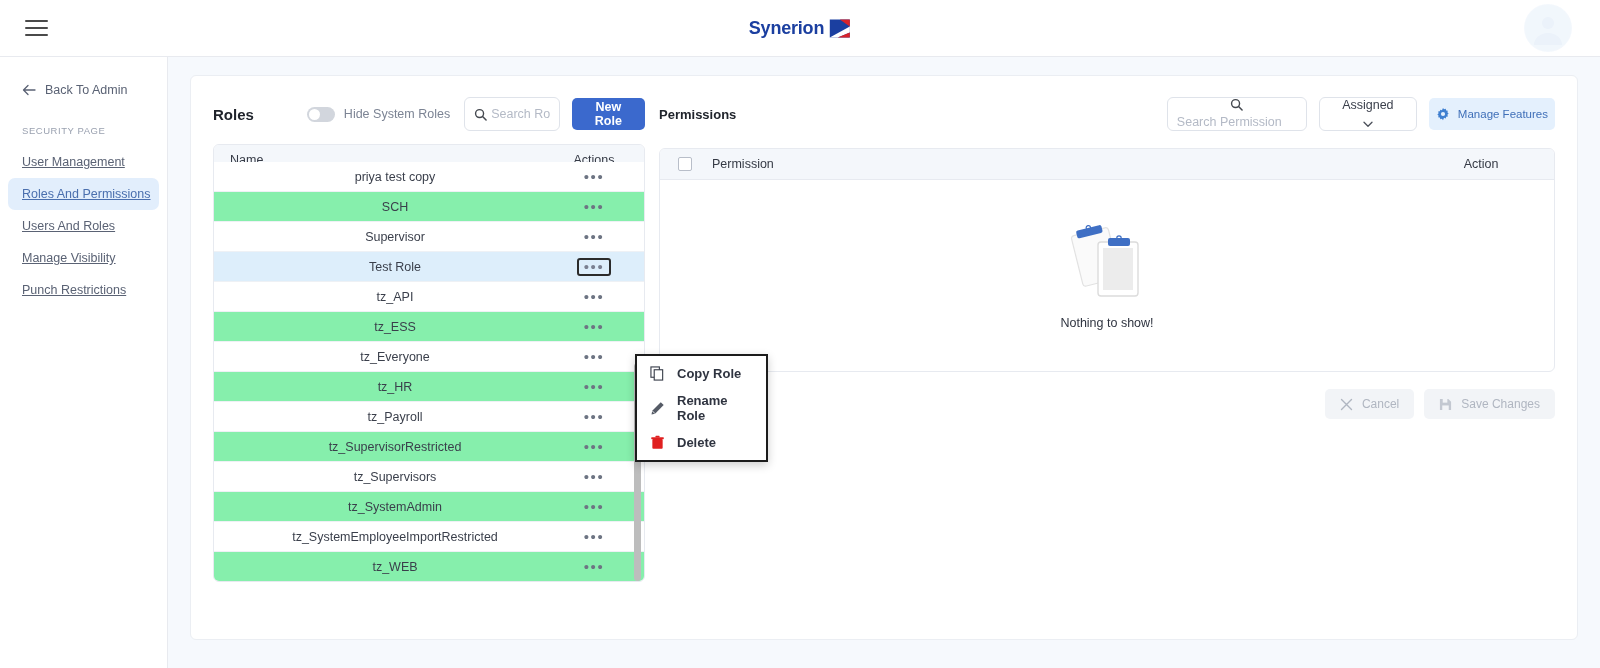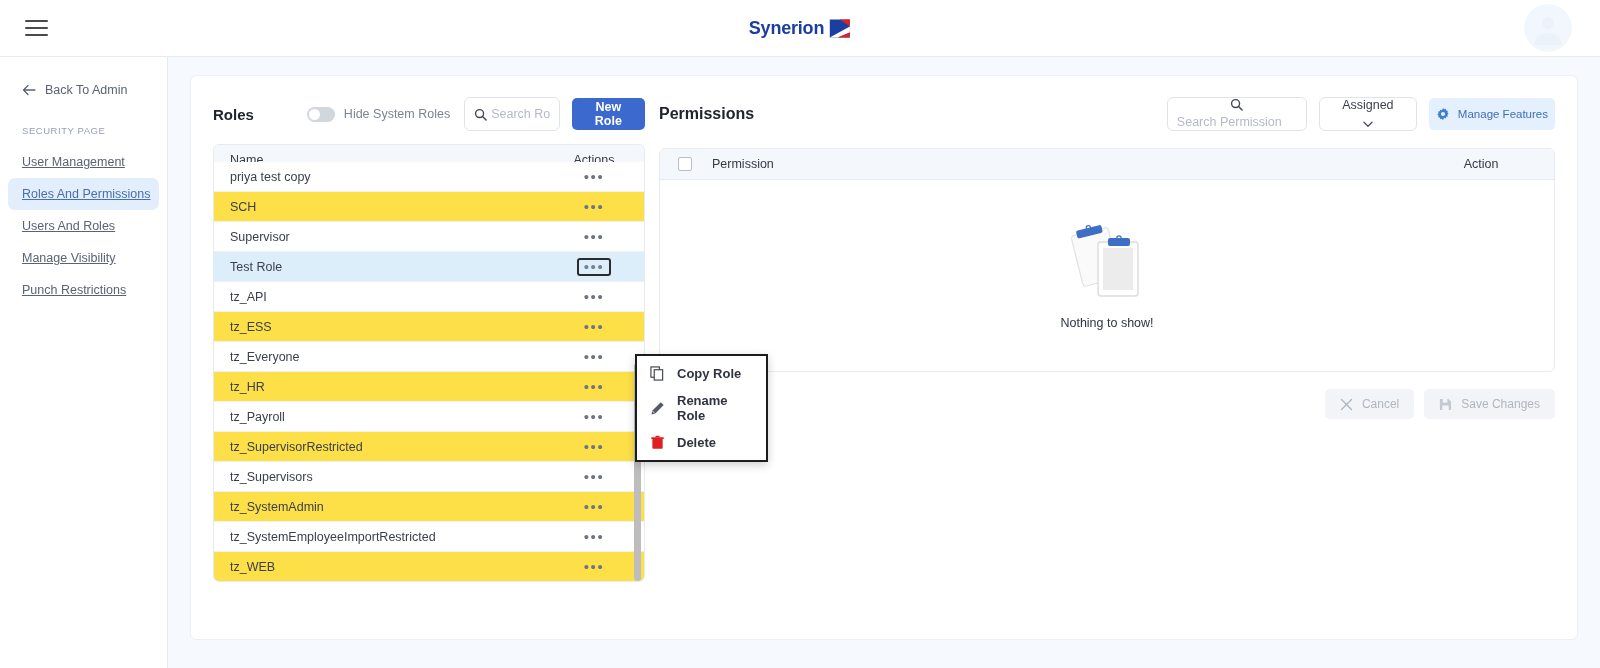--- a/index.html
+++ b/index.html
@@ -161,31 +161,31 @@
     height: 31px; flex: 0 0 31px;
     background: #f4f7fb;
     border-bottom: 1px solid #e7eaf0;
     display: flex; align-items: center;
     padding: 0 16px;
     font-size: 12.5px; color: #353a45;
   }
   .th-name { flex: 1; }
   .th-actions { width: 68px; text-align: center; }
   .tbody {
-    flex: 1; overflow: hidden; position: relative;
+    flex: 1; overflow: hidden; position: relative; text-align: center;
   }
   .row {
     height: 30px; display: flex; align-items: center;
     padding: 0 16px;
     border-bottom: 1px solid #eef1f5;
     font-size: 12.5px; color: #3a3f4b;
     background: #ffffff;
     cursor: pointer;
   }
-  .row.alt { background: #fde047; }
+  .row.alt { background: #86efac; }
   .row.selected { background: #ddeefb; }
   .row .cell-name { flex: 1; white-space: nowrap; overflow: hidden; }
   .row .cell-actions {
     width: 68px; display: flex; align-items: center; justify-content: center;
   }
   .dots {
     letter-spacing: 1.6px; color: #6d7483;
     font-size: 15px; line-height: 10px;
     padding: 2px 5px; border-radius: 3px;
   }
@@ -212,21 +212,21 @@
     padding: 6px 13px;
     font-size: 13px; color: #2f3440;
     cursor: pointer;
     font-weight: bold;
   }
   .ctx-item svg { width: 15px; height: 15px; flex: 0 0 15px; }
 
   
   .perm-col { flex: 1; min-width: 0; margin-left: 14px; }
   .perm-toolbar { display: flex; align-items: center; height: 40px; margin-bottom: 14px; }
-  .perm-title { font-size: 16px; font-weight: bold; color: #20242c; }
+  .perm-title { font-size: 13px; font-weight: bold; color: #20242c; }
   .spacer { flex: 1; }
   .select-box {
     margin-left: 12px;
     width: 98px; height: 34px;
     border: 1px solid #dfe3ea; border-radius: 6px;
     display: flex; align-items: center; justify-content: space-between;
     padding: 0 10px;
     font-size: 12.5px; color: #3a3f4b;
     cursor: pointer;
     flex-direction: column;

